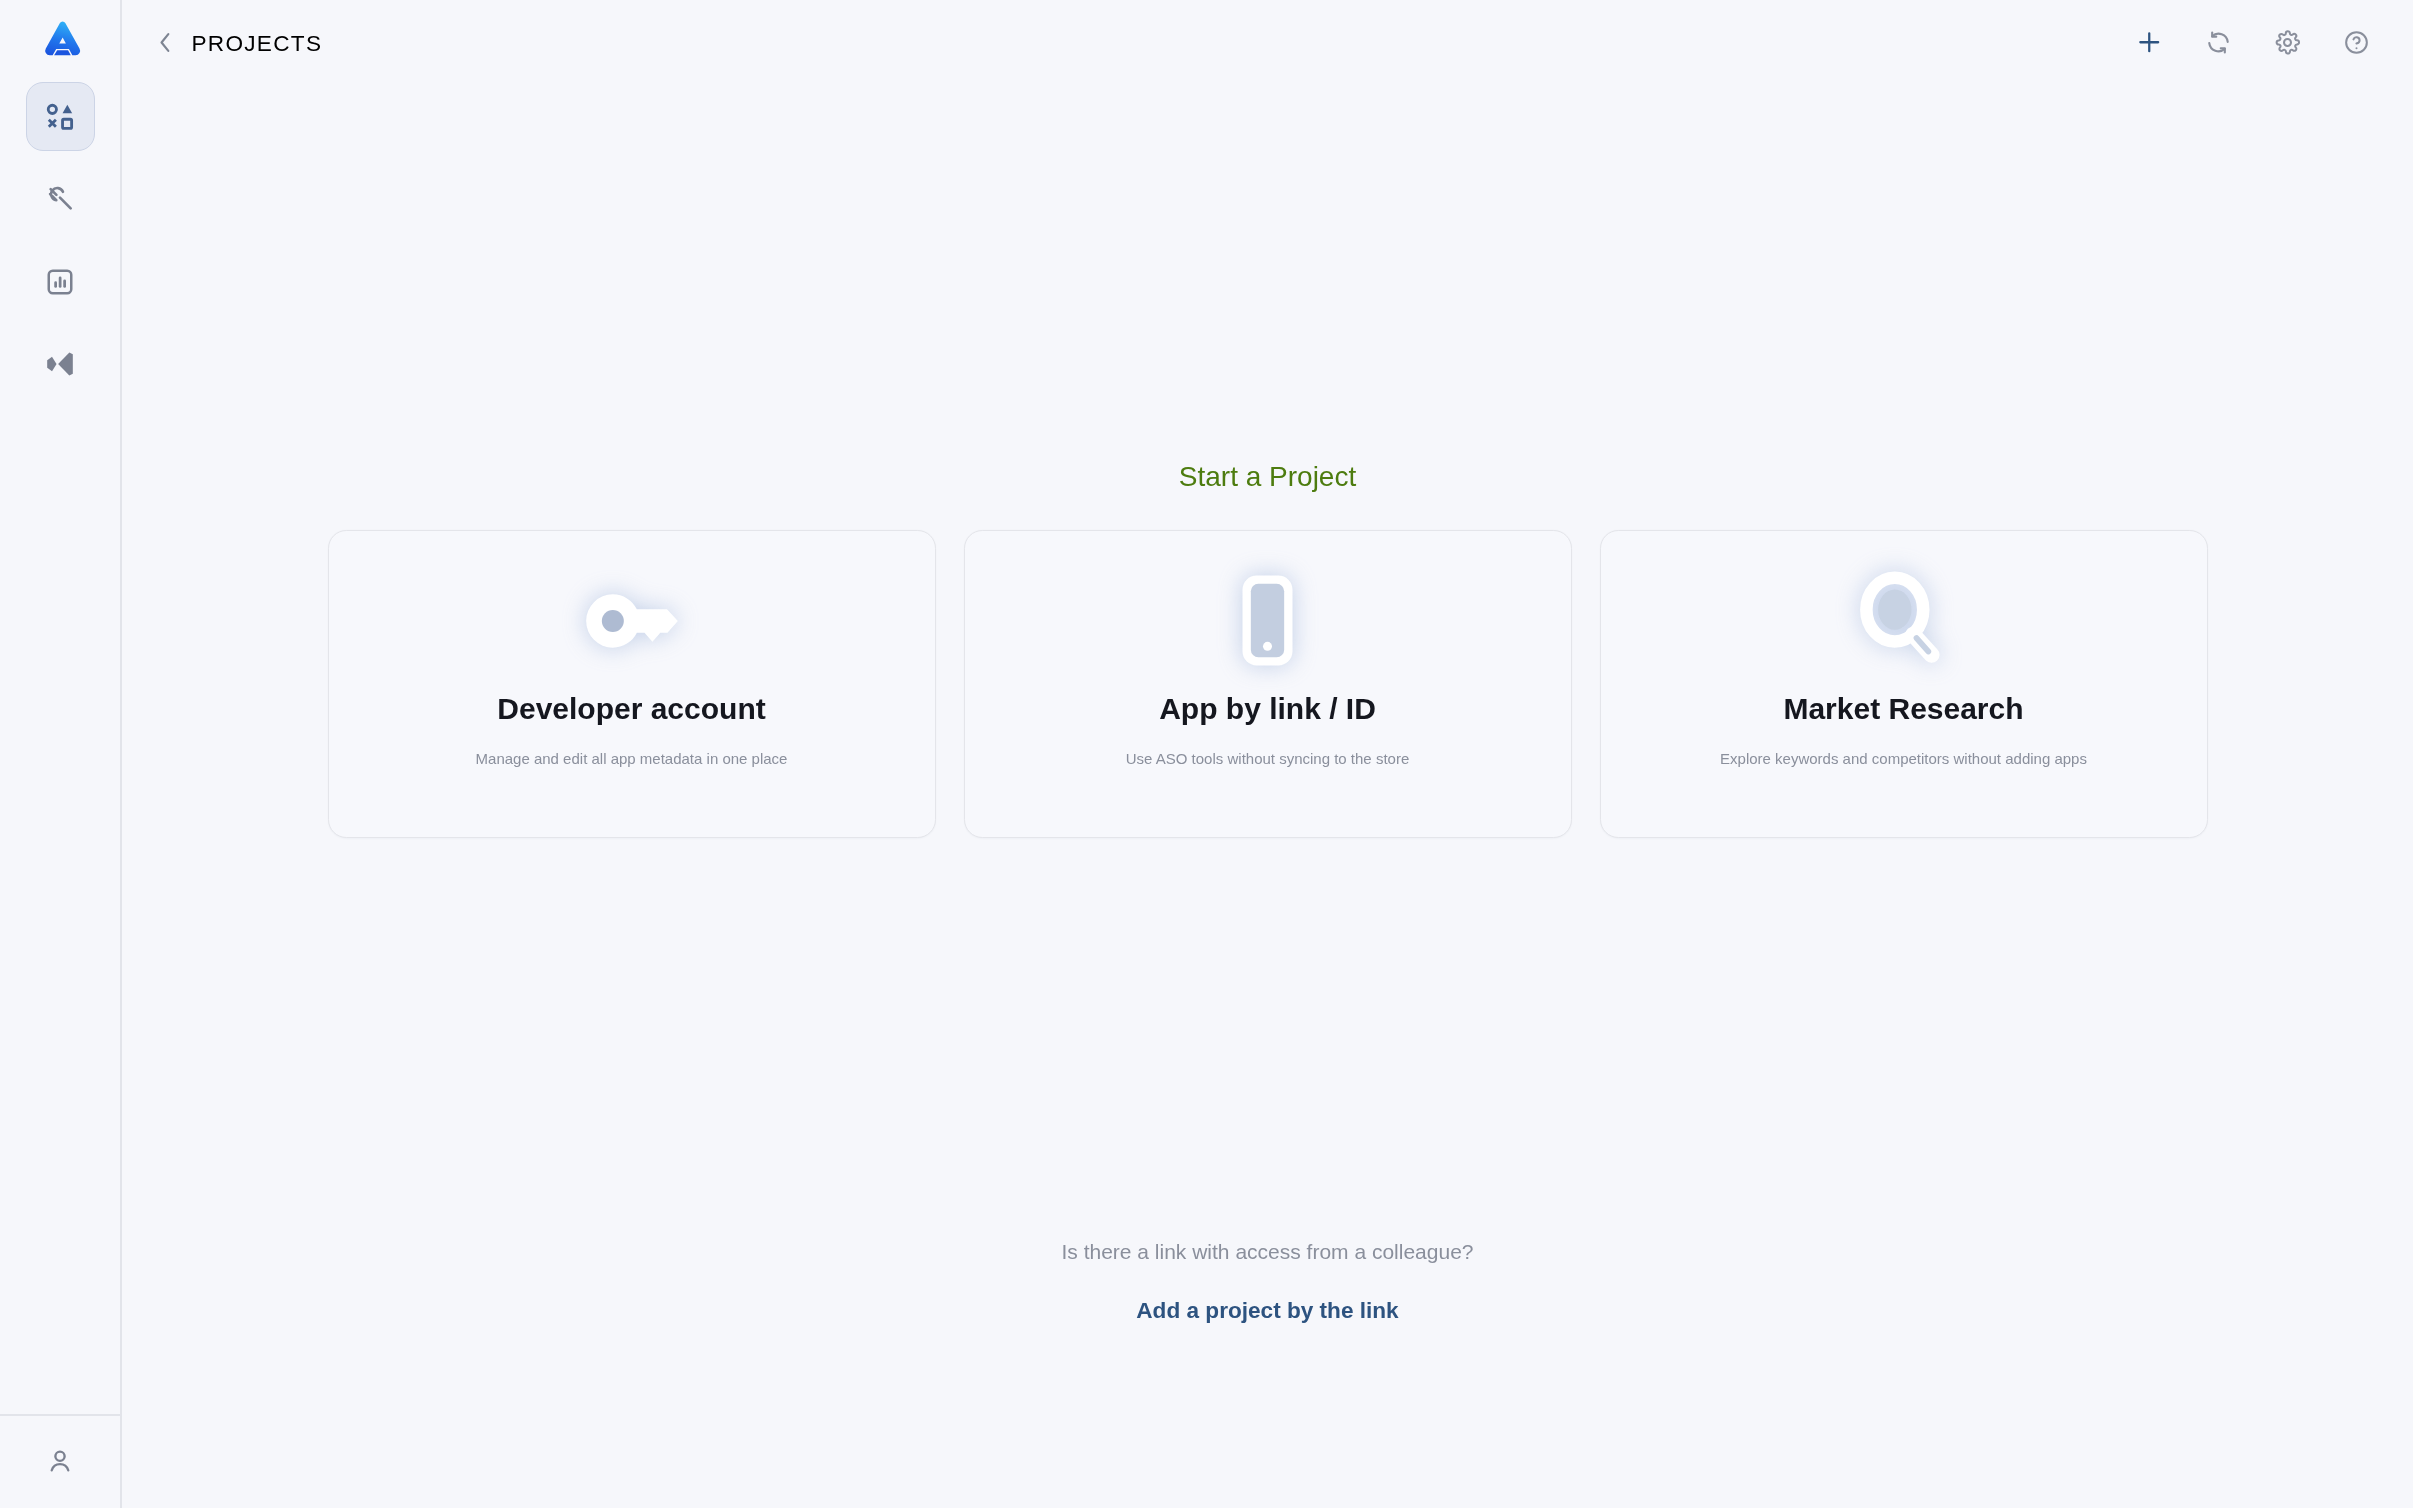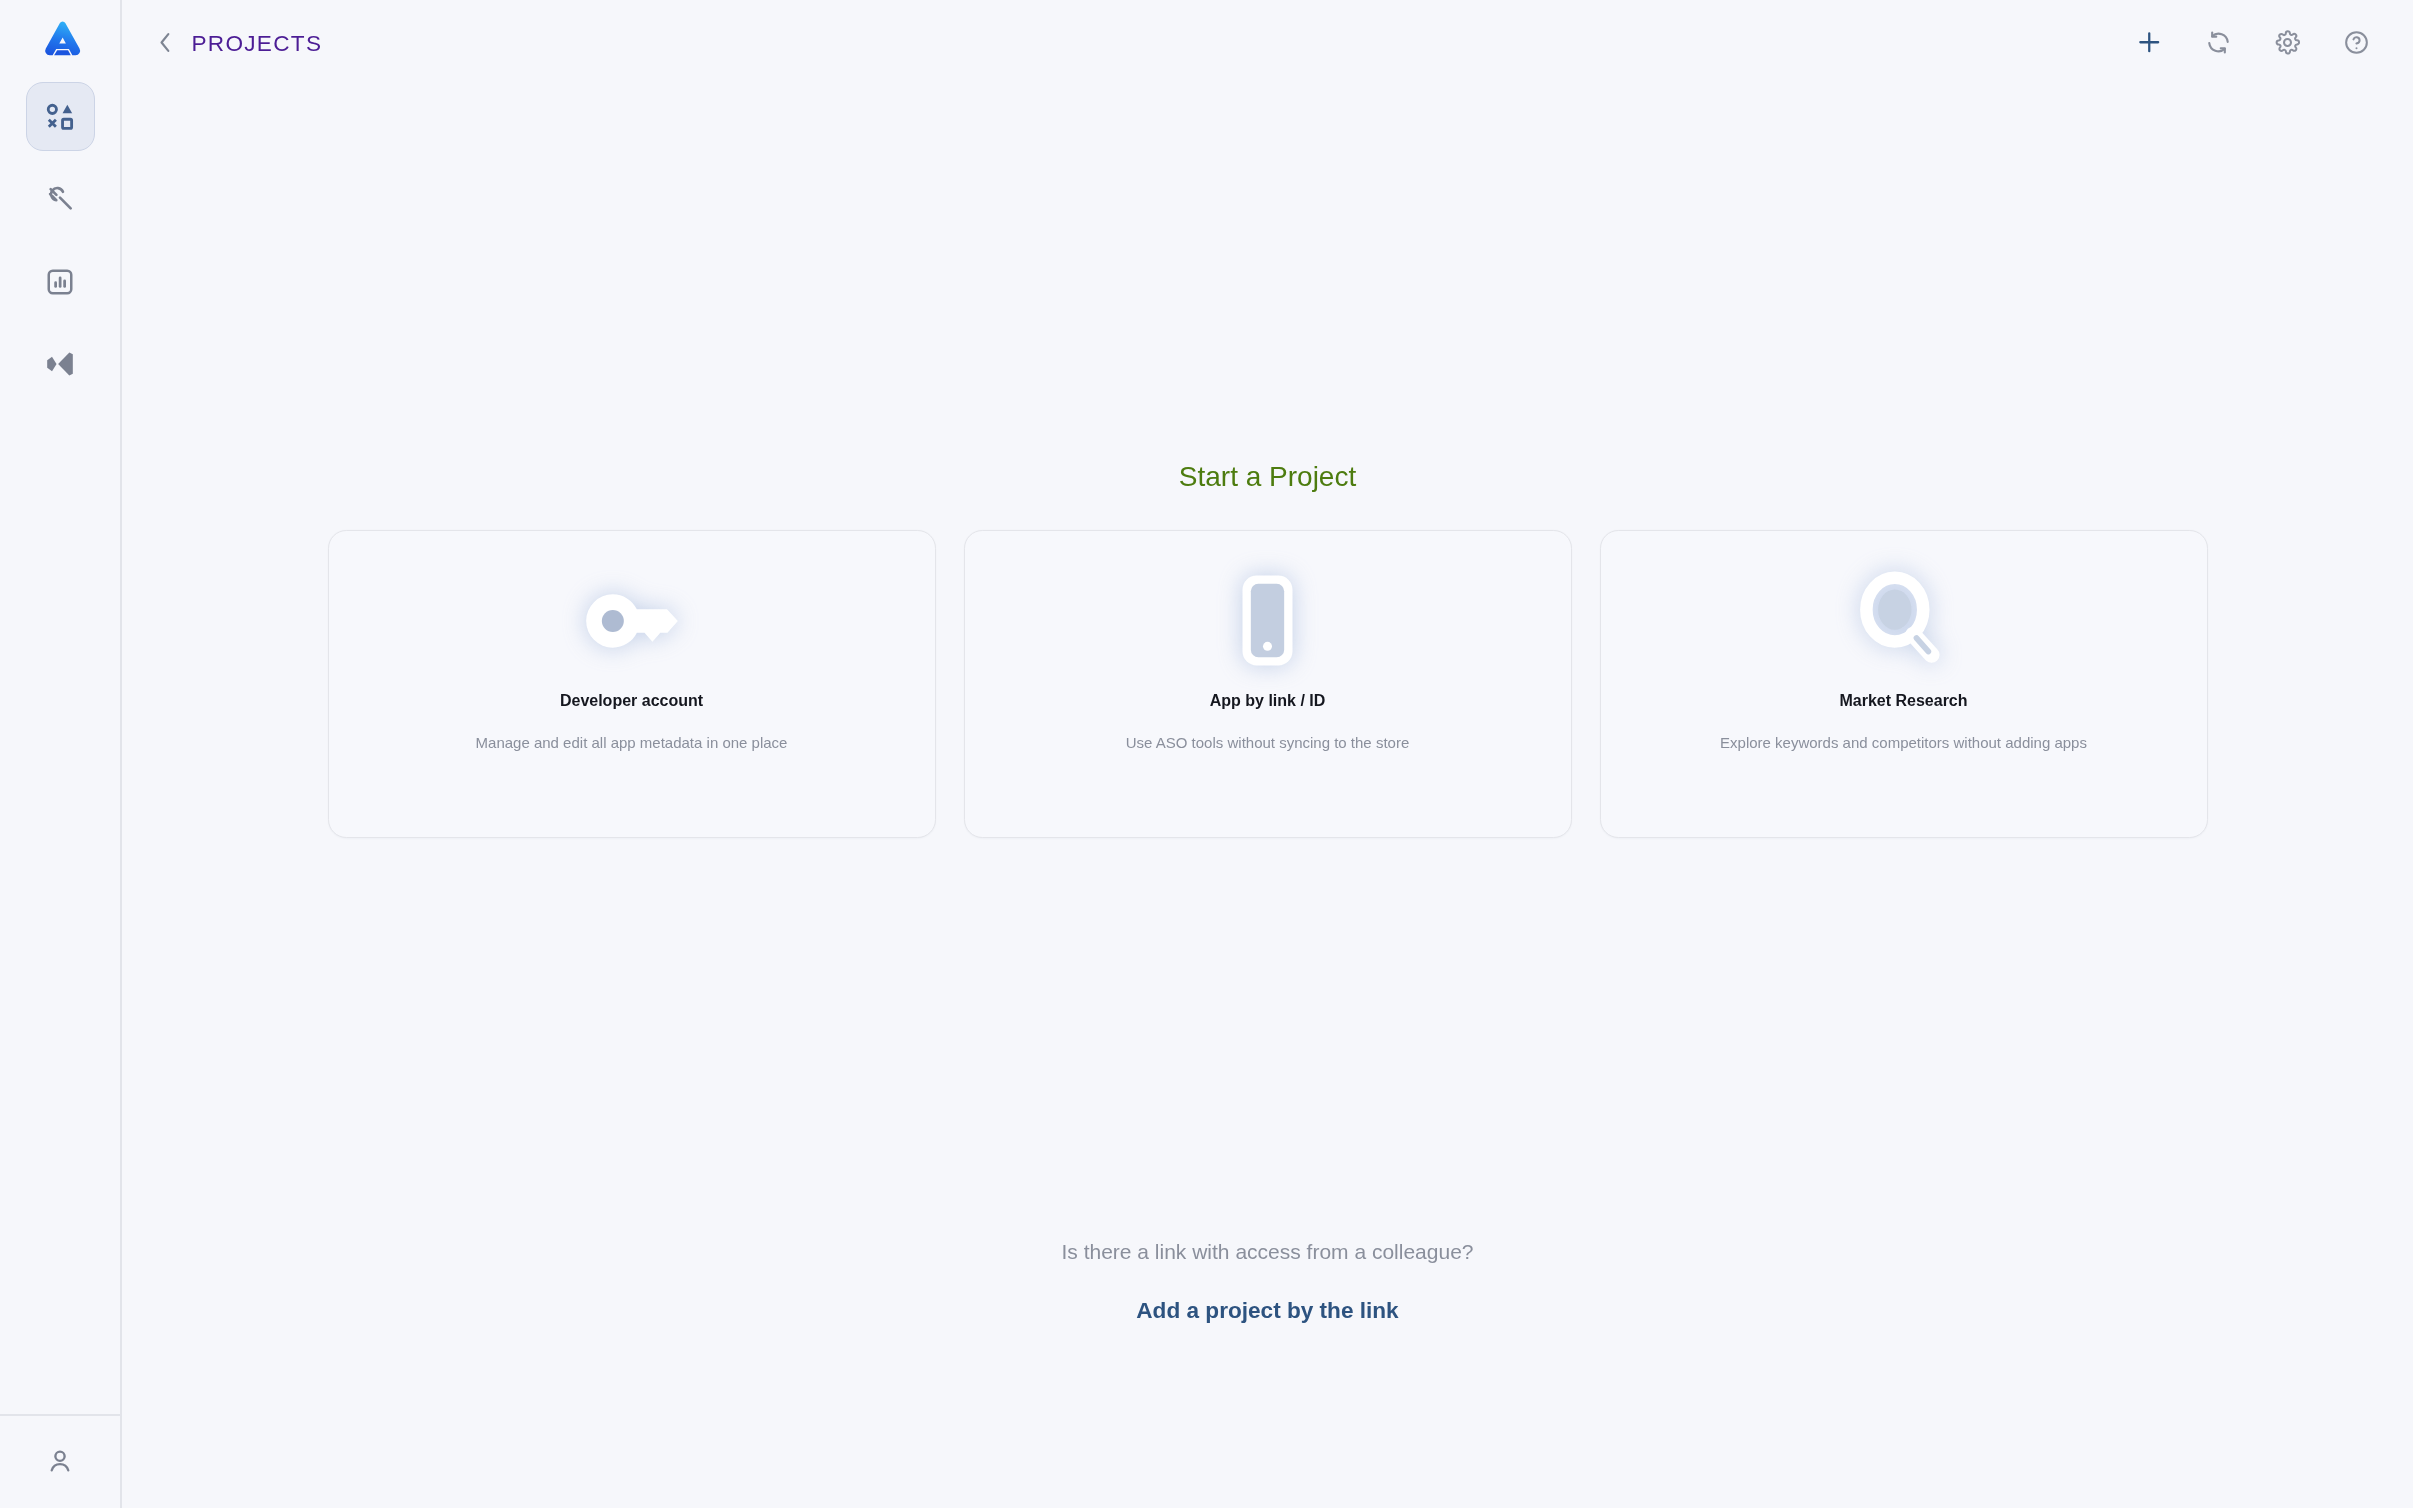--- a/index.html
+++ b/index.html
@@ -58,21 +58,21 @@
   .topbar {
     height: 87px; flex: 0 0 87px;
     display: flex; align-items: center;
     padding: 0 40px 0 34px;
   }
   .crumb { display: flex; align-items: center; gap: 17px; cursor: pointer; }
   .crumb-chevron { display: block; }
   .crumb-text {
     font-size: 22.6px;
     letter-spacing: 1.3px;
-    color: #4c1d95;
+    color: #000000;
     font-weight: 400;
     white-space: nowrap;
   }
   .topbar-spacer { flex: 1 1 auto; }
   .top-actions { display: flex; align-items: center; gap: 35px; }
   .top-icon { cursor: pointer; display: flex; align-items: center; justify-content: center; width: 34px; height: 34px; }
 
   
   .content {
     flex: 1 1 auto;
@@ -100,21 +100,21 @@
     cursor: pointer;
     box-shadow: 0 0.8px 1.7px rgba(40,50,80,0.035);
   }
   .card-icon {
     height: 109px;
     display: flex; align-items: center; justify-content: center;
     margin-bottom: 17px;
   }
   .card-icon svg { display: block; filter: drop-shadow(0 0 11.7px rgba(120,150,205,0.42)); }
   .card-title {
-    font-size: 16px; font-weight: 700; color: #15171f;
+    font-size: 30px; font-weight: 700; color: #15171f;
     margin-bottom: 22px; text-align: center;
   }
   .card-desc {
     font-size: 15px; color: #8a8f9c; line-height: 1.45;
     text-align: center; max-width: 503px;
   }
 
   .footer-block {
     margin-top: 402px;
     display: flex; flex-direction: column; align-items: center;

